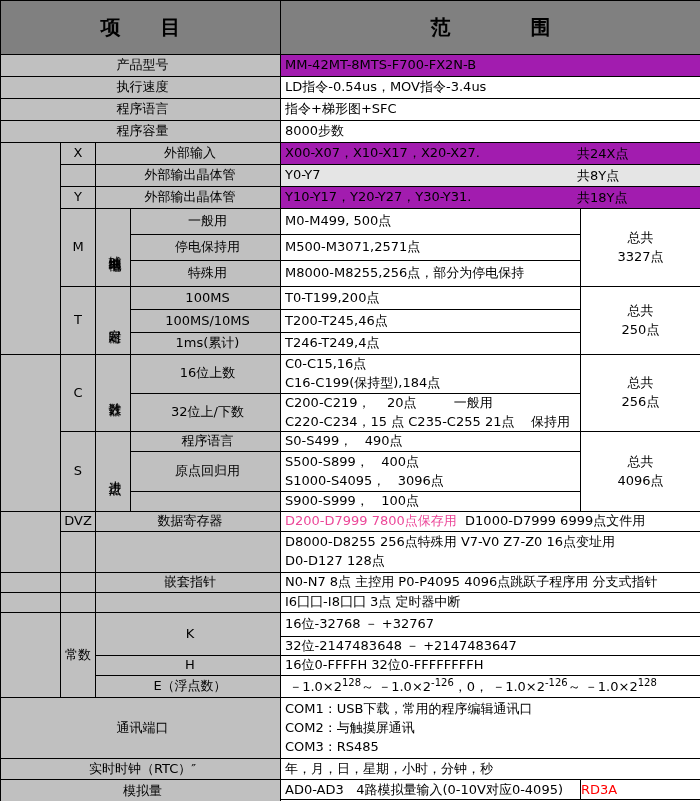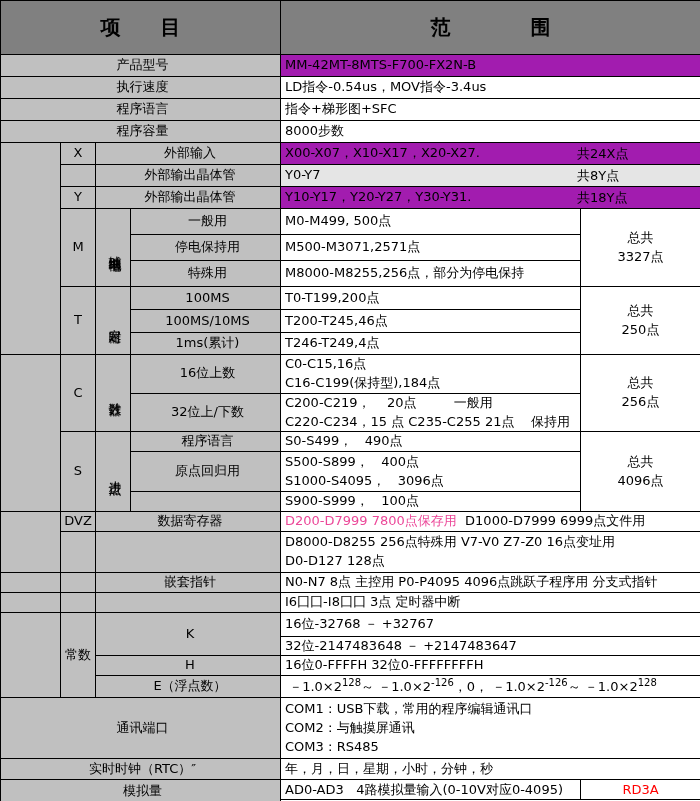--- a/index.html
+++ b/index.html
@@ -38,21 +38,21 @@
   .vertcell{padding:0;text-align:center;}
   .vert{
     writing-mode:vertical-lr;
     text-orientation:upright;
     margin:0 auto;
     letter-spacing:1px;
     line-height:1;
   }
   td.total{text-align:center;padding:0;margin-top:16px;}
   .red{color:#ec4899;}
-  td.redcode{text-align:center;padding:0;color:#FF0000;}
+  td.redcode{padding:0;color:#FF0000;}
   .sup{font-size:10px;vertical-align:super;letter-spacing:0;}
   td.topalign{vertical-align:top;padding-top:2px;}
 </style>
 </head>
 <body>
 
 <table class="spec">
   <colgroup>
     <col style="width:60px">
       <col style="width:35px">

